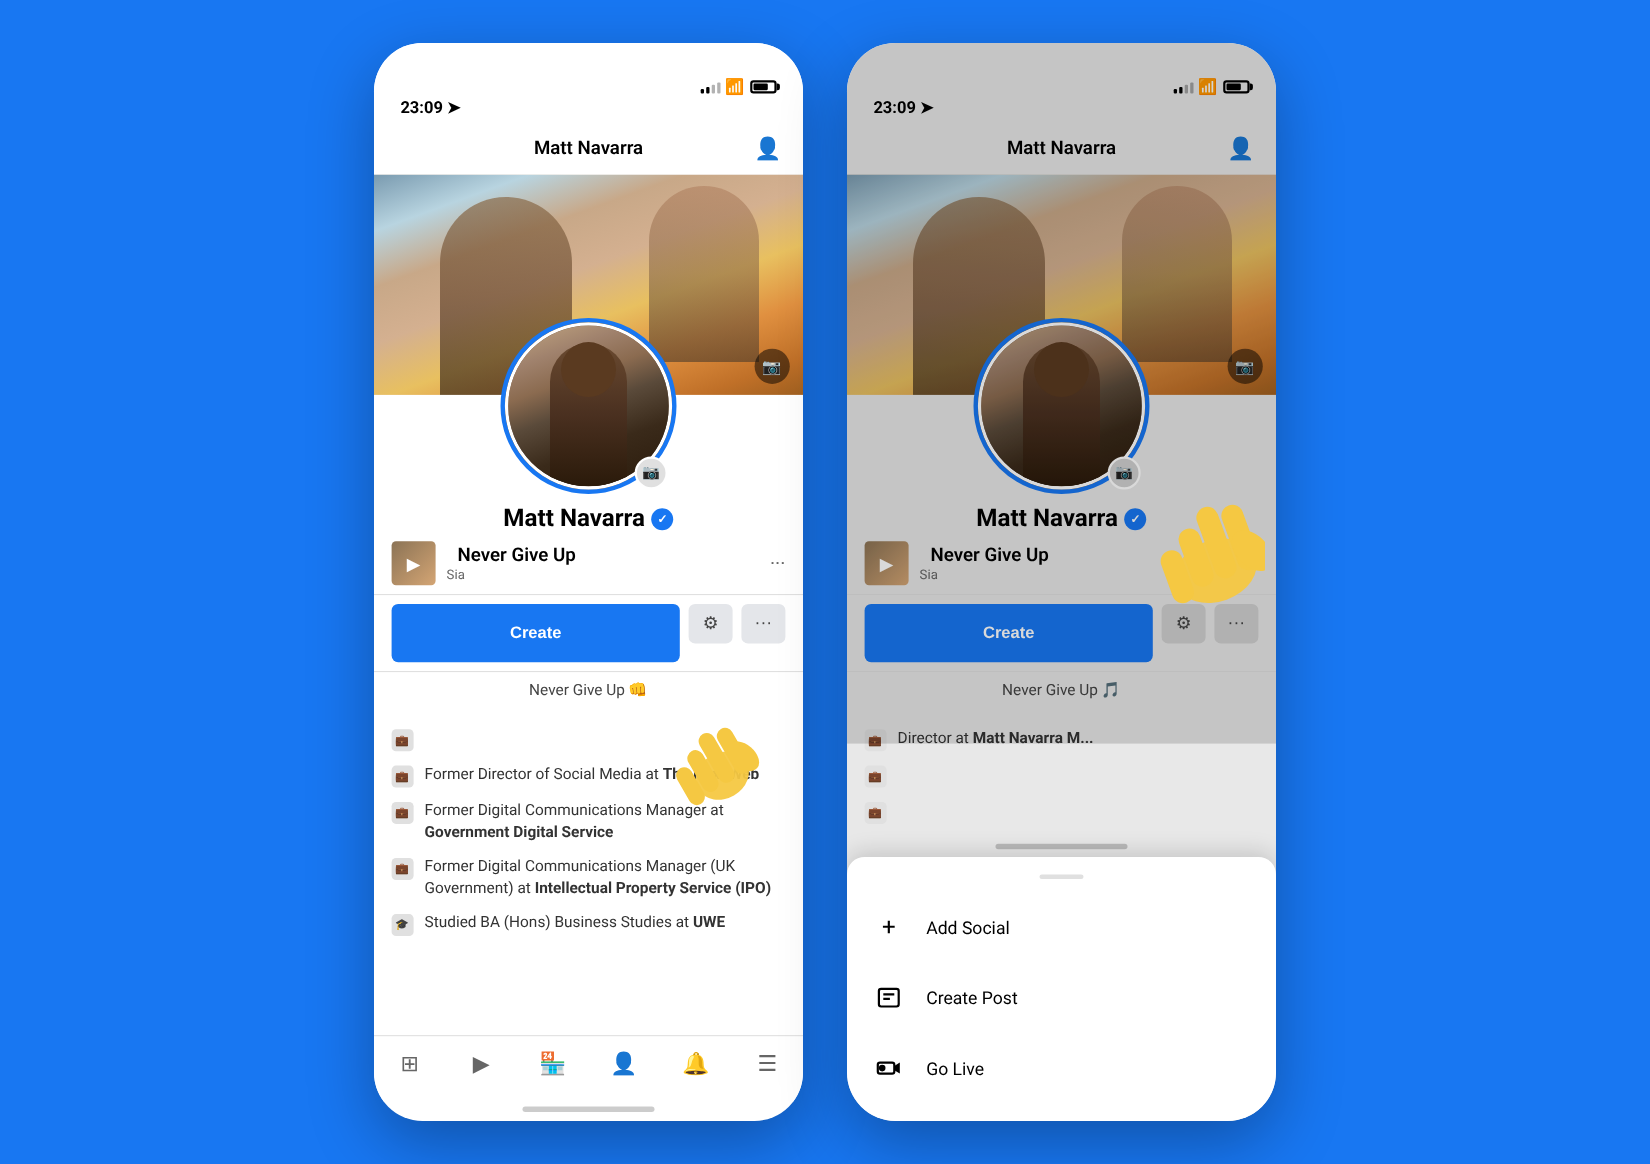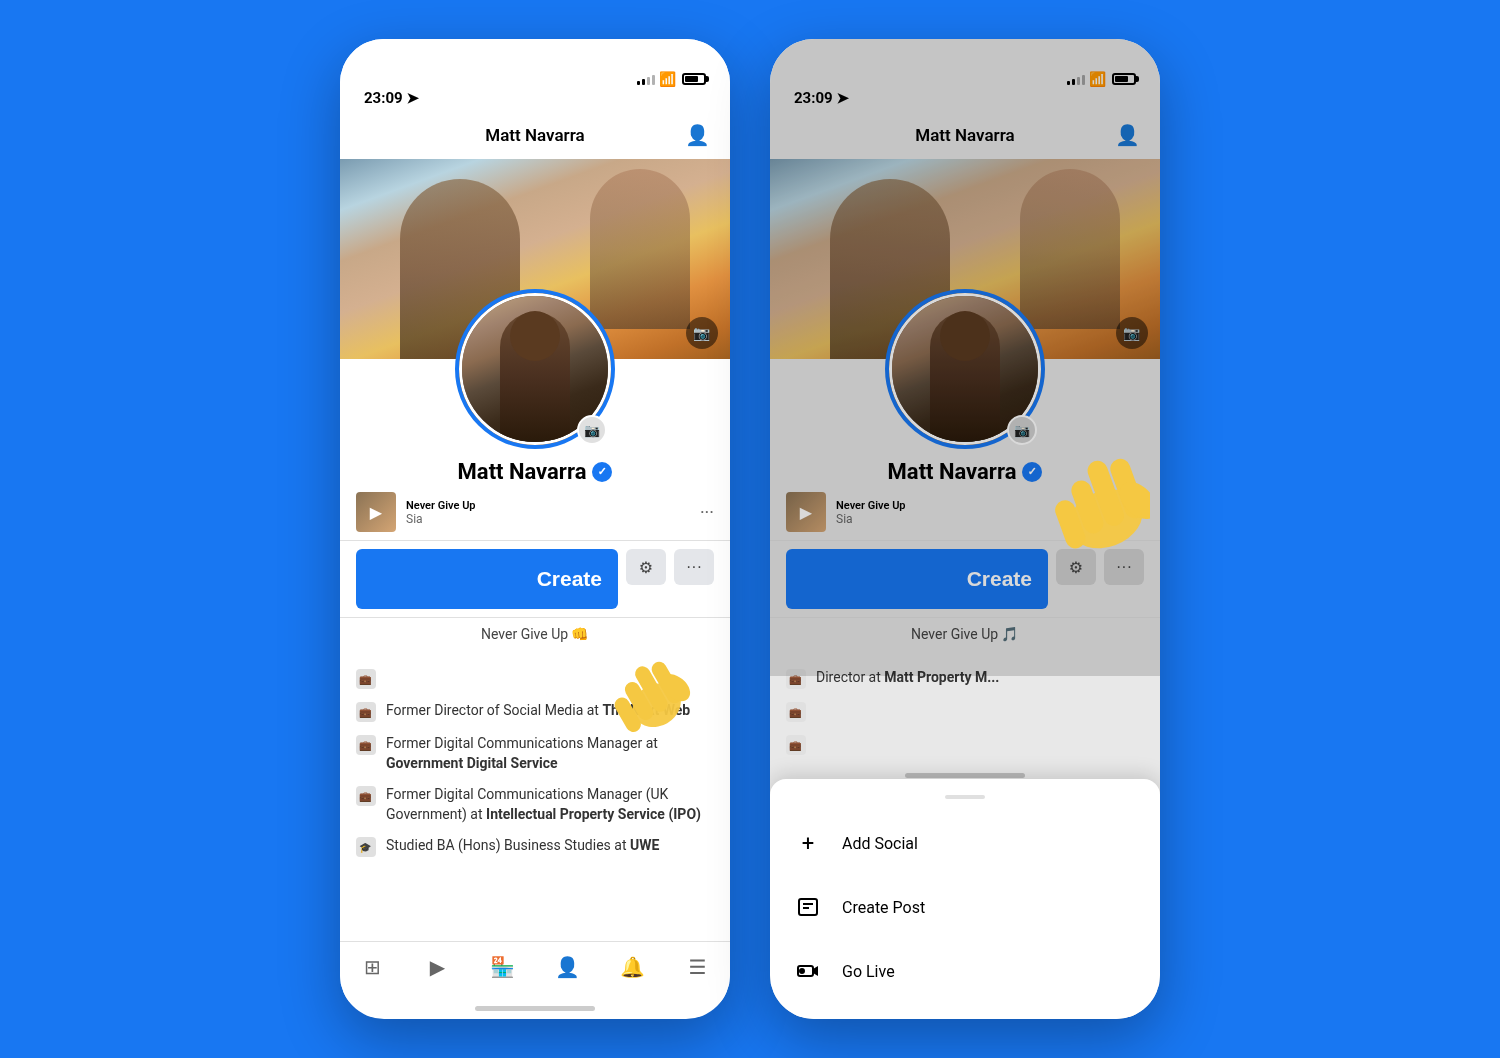--- a/index.html
+++ b/index.html
@@ -192,44 +192,43 @@
     .music-thumb {
       width: 40px; height: 40px;
       background: linear-gradient(135deg, #8B7355, #D4A574);
       border-radius: 4px;
       display: flex; align-items: center; justify-content: center;
       color: white; font-size: 16px;
       flex-shrink: 0;
     }
 
     .music-info { flex: 1; }
-    .music-title { font-size: 11px; font-weight: 600; }
+    .music-title { font-size: 17px; font-weight: 600; margin-left: 10px; }
     .music-artist { font-size: 12px; color: #666; }
     .music-more { color: #666; font-size: 18px; cursor: pointer; }
 
     
     .action-row {
       display: flex;
       gap: 8px;
       padding: 8px 16px;
       width: 100%;
       border-bottom: 1px solid #e0e0e0;
     }
 
     .btn-create {
       flex: 1;
       background: #1877F2;
       color: white;
       border: none;
       border-radius: 6px;
       padding: 18px 16px;
-      font-size: 21px;
+      font-size: 15px;
       font-weight: 600;
       cursor: pointer;
-      text-align: right;
     }
 
     .btn-icon {
       width: 40px; height: 36px;
       background: #e4e6ea;
       border: none;
       border-radius: 6px;
       display: flex; align-items: center; justify-content: center;
       cursor: pointer;
       font-size: 16px;
@@ -568,21 +567,21 @@
     </button>
   </div>
 
   <div class="bio-section" style="background:#e8e8e8;">
     <div class="bio-status">
       <span>Never Give Up 🎵</span>
     </div>
 
     <div class="bio-item">
       <div class="bio-icon">💼</div>
-      <div class="bio-text">Director at <strong>Matt Property M...</strong></div>
+      <div class="bio-text">Director at <strong>Matt Navarra M...</strong></div>
     </div>
 
     <div class="bio-item">
       <div class="bio-icon">💼</div>
     </div>
 
     <div class="bio-item">
       <div class="bio-icon">💼</div>
     </div>
   </div>

